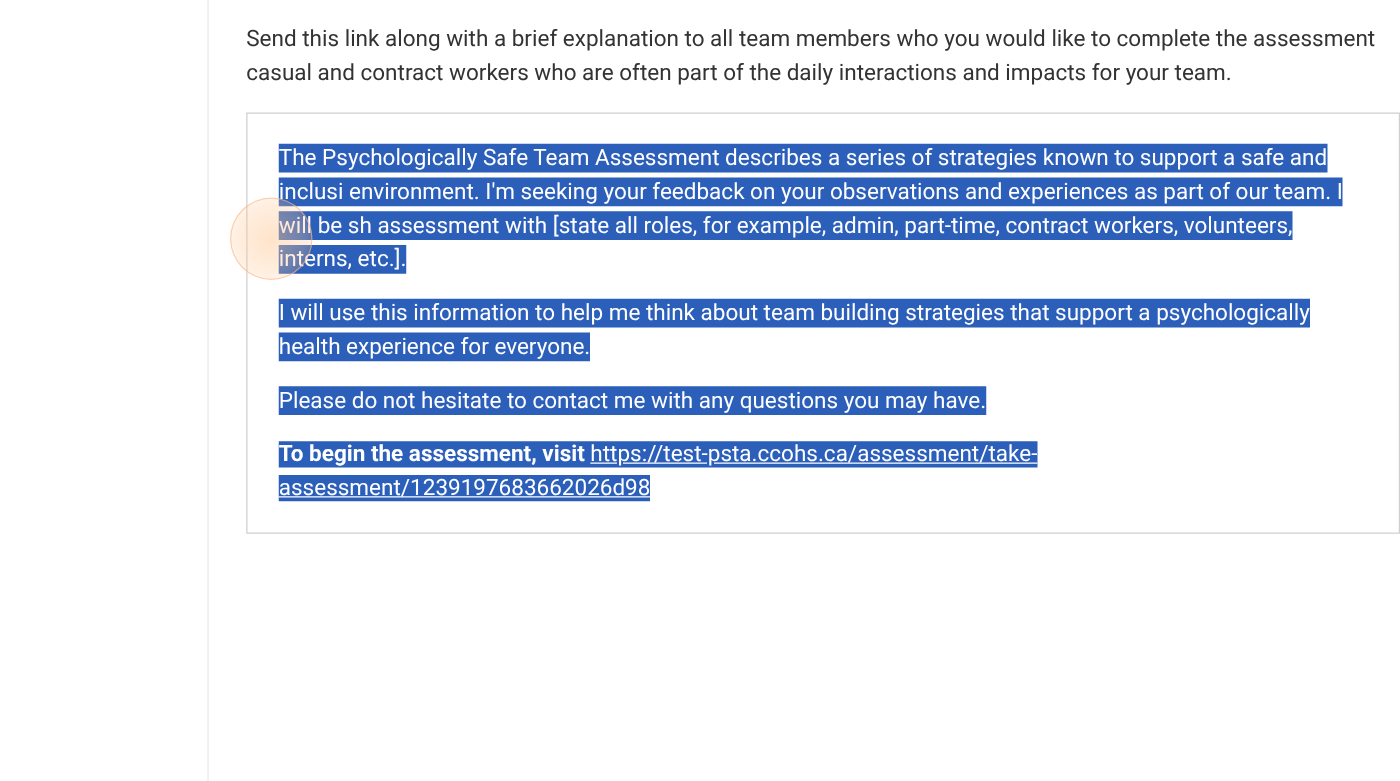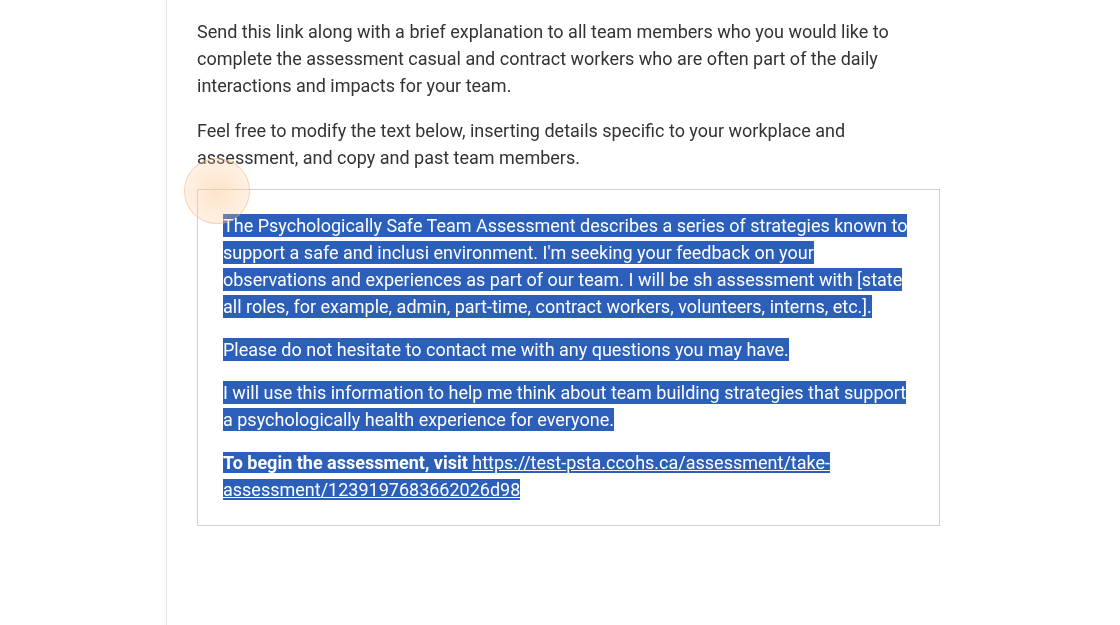--- a/index.html
+++ b/index.html
@@ -11,21 +11,21 @@
     body {
       font-family: -apple-system, BlinkMacSystemFont, "Segoe UI", Roboto, "Helvetica Neue", Arial, sans-serif;
       font-size: 18px;
       line-height: 1.5;
       color: #333;
       background: #fff;
       overflow: hidden;
     }
     
     .page-wrapper {
-      width: 940px;
+      width: 1120px;
       height: 625px;
       position: relative;
     }
     
     .sidebar {
       position: absolute;
       left: 0;
       top: 0;
       width: 167px;
       height: 625px;
@@ -111,32 +111,31 @@
 <body>
 
 <div class="page-wrapper">
 
   <div class="sidebar"></div>
 
   <div class="content-area">
 
     <div class="intro-text">
       <p>Send this link along with a brief explanation to all team members who you would like to complete the assessment casual and contract workers who are often part of the daily interactions and impacts for your team.</p>
-      <p>Feel free to modify the text below, inserting details specific to your workplace and assessment, and copy and past team members.</p>
     </div>
 
     <div class="message-box">
       <p class="msg-line">
         <span class="highlighted">The Psychologically Safe Team Assessment describes a series of strategies known to support a safe and inclusi environment. I'm seeking your feedback on your observations and experiences as part of our team. I will be sh assessment with [state all roles, for example, admin, part-time, contract workers, volunteers, interns, etc.].</span>
       </p>
       <p class="msg-line">
-        <span class="highlighted">Please do not hesitate to contact me with any questions you may have.</span>
+        <span class="highlighted">I will use this information to help me think about team building strategies that support a psychologically health experience for everyone.</span>
       </p>
       <p class="msg-line">
-        <span class="highlighted">I will use this information to help me think about team building strategies that support a psychologically health experience for everyone.</span>
+        <span class="highlighted">Please do not hesitate to contact me with any questions you may have.</span>
       </p>
       <p class="msg-line">
         <span class="highlighted-bold">To begin the assessment, visit </span><span class="highlighted-link">https://test-psta.ccohs.ca/assessment/take-assessment/1239197683662026d98</span>
       </p>
     </div>
 
   </div>
 
   <div class="cursor-circle"></div>
 

